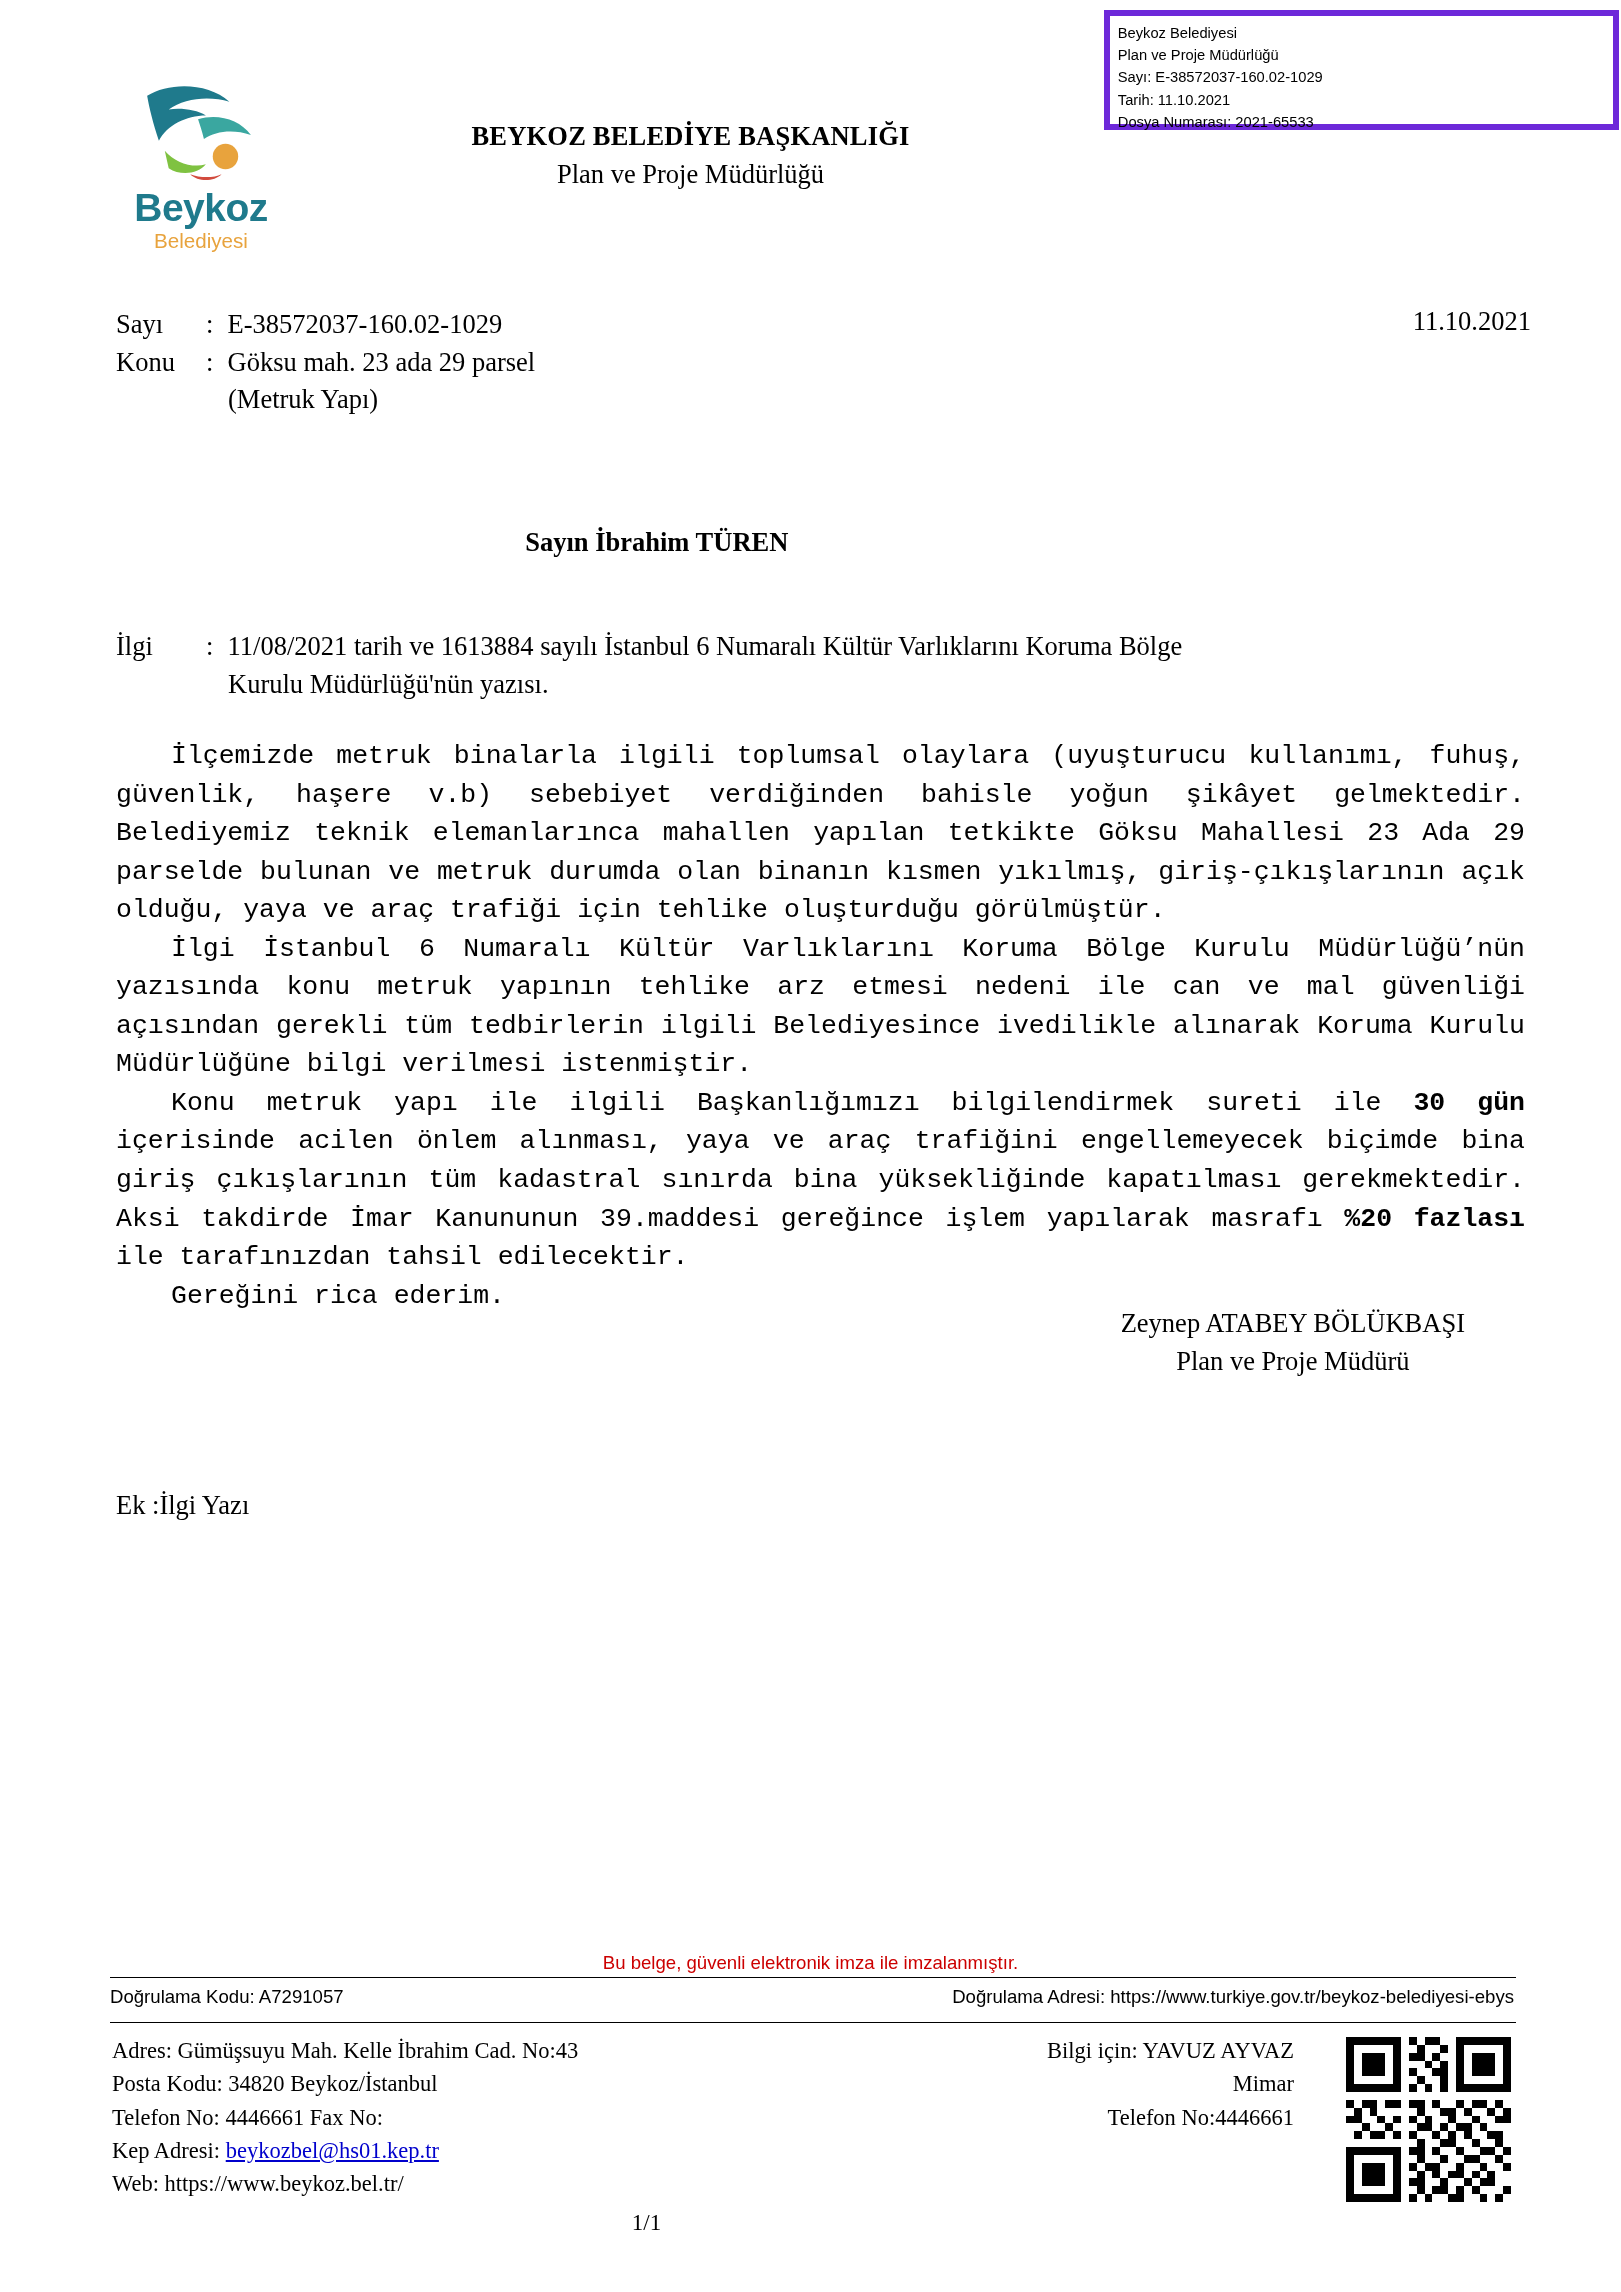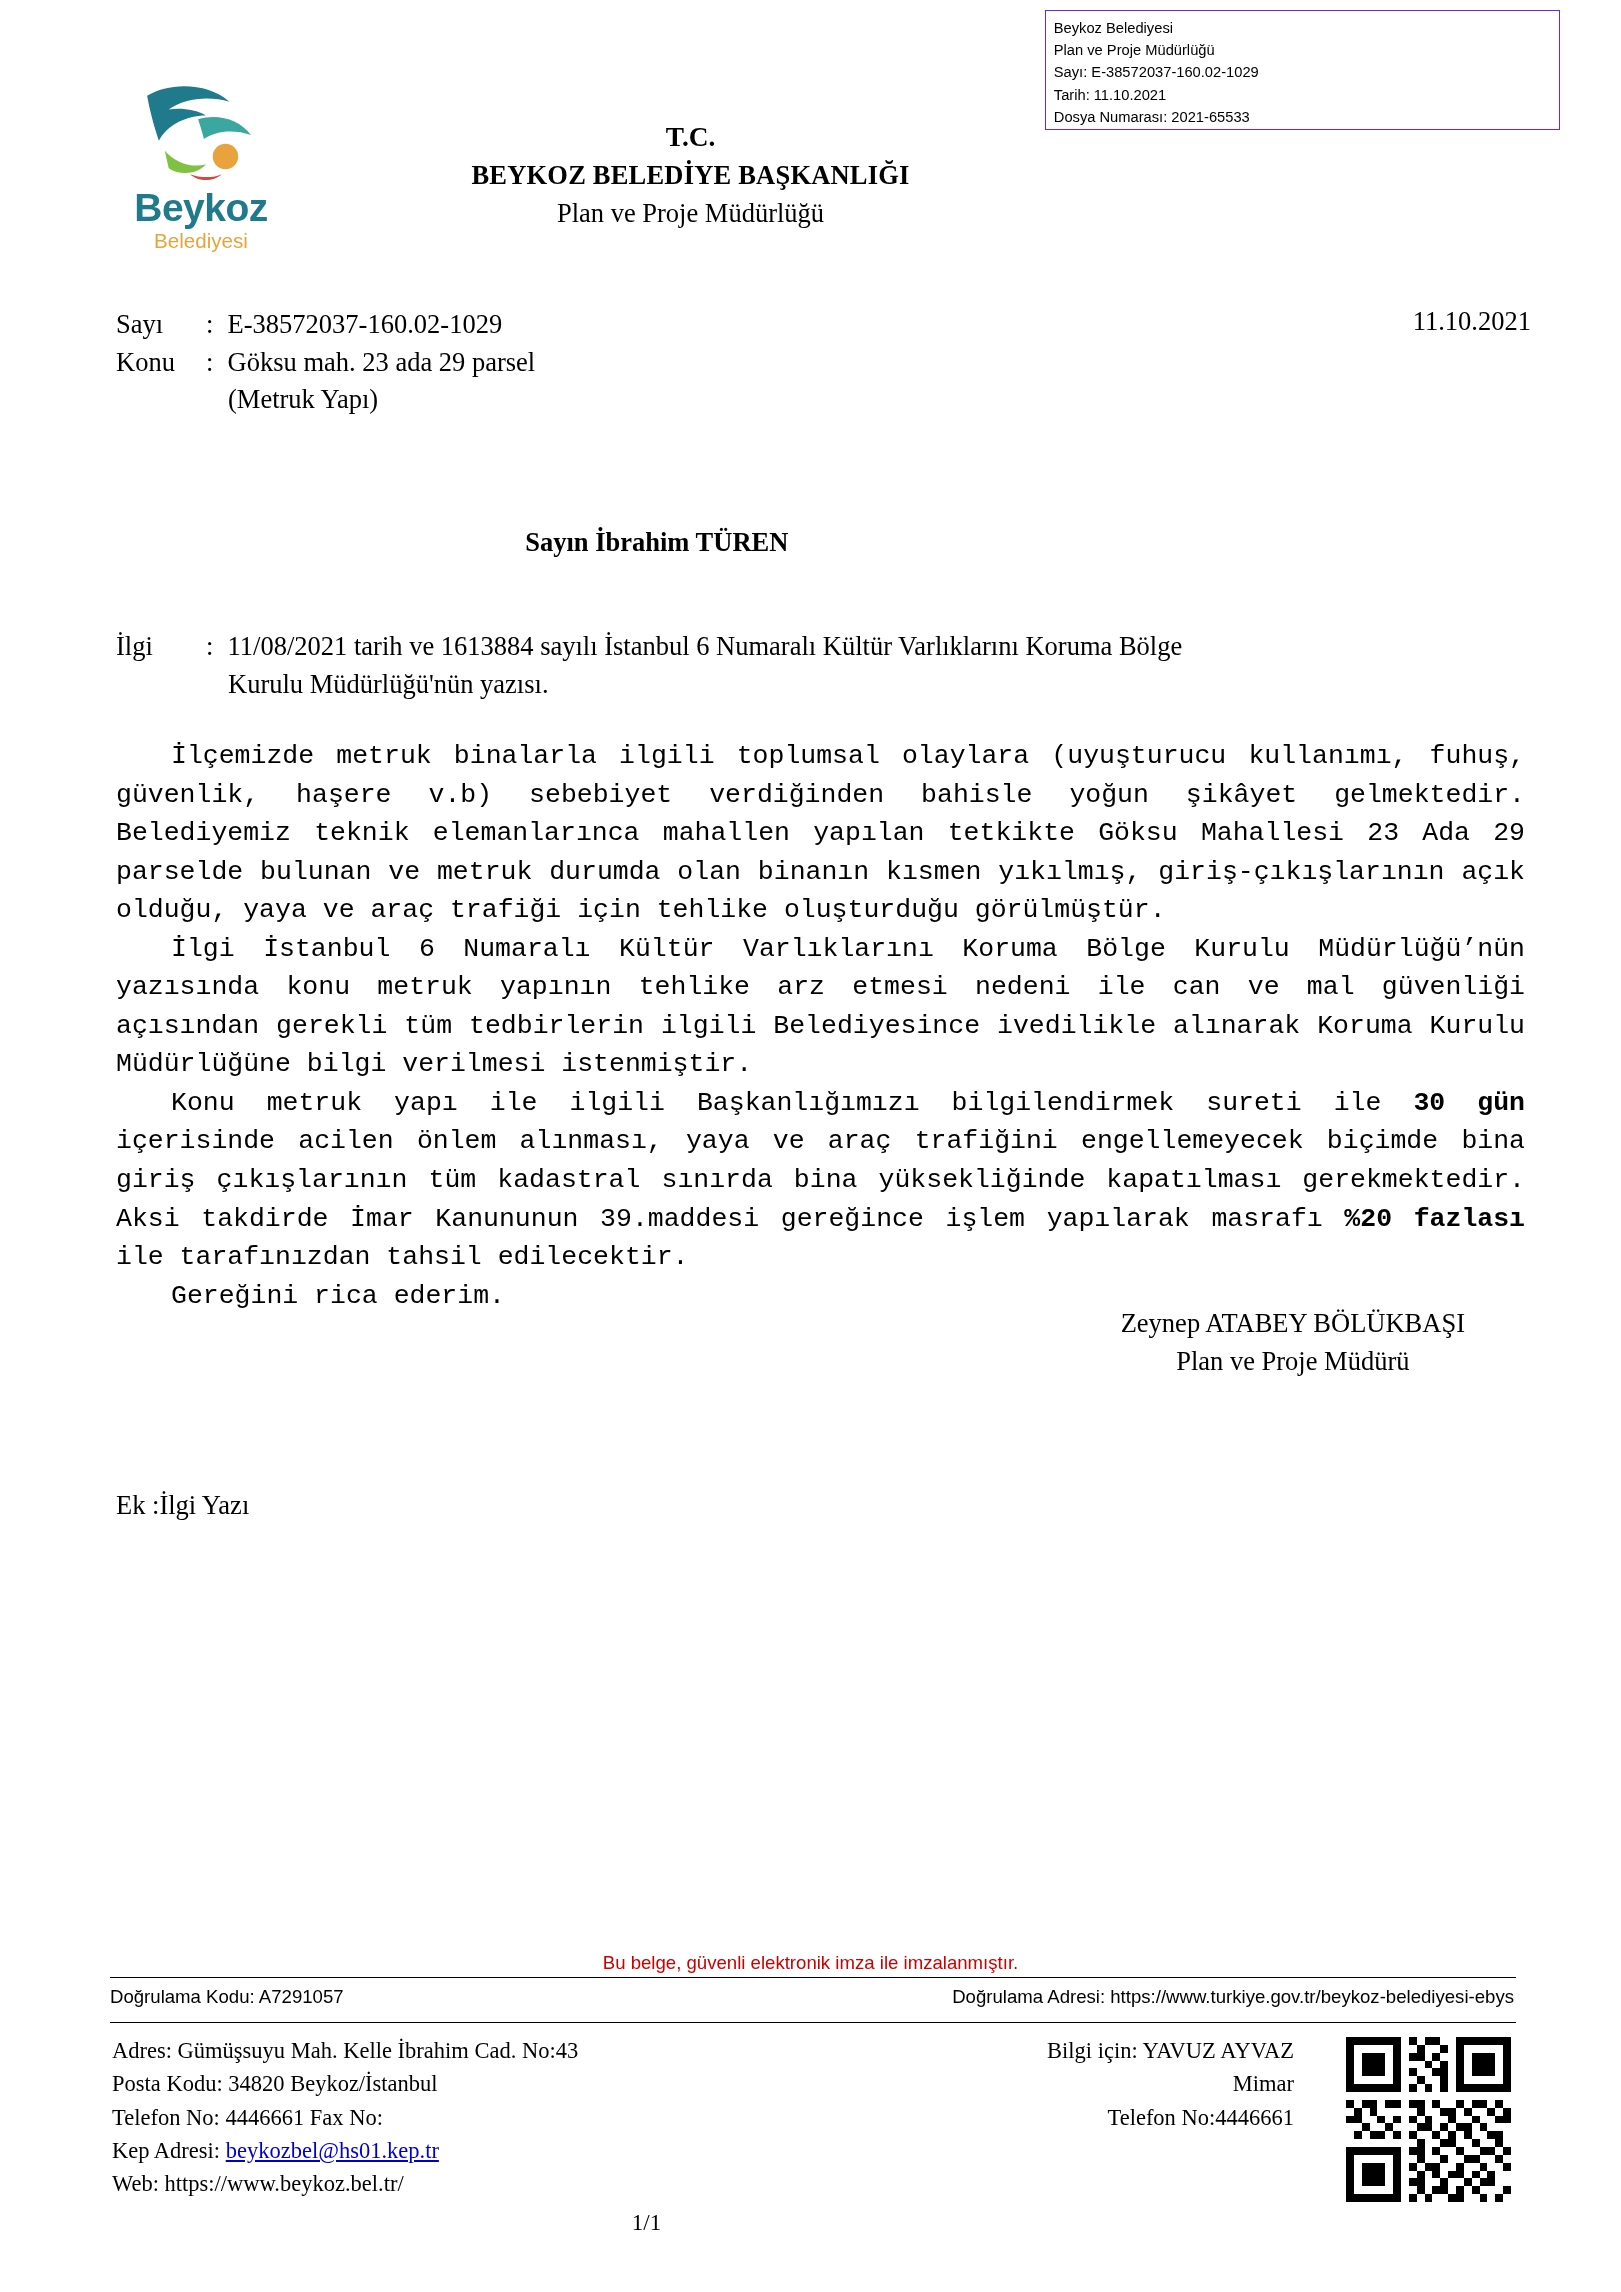--- a/index.html
+++ b/index.html
@@ -17,25 +17,25 @@
     height: 2293px;
     margin: 0 auto;
     background: #ffffff;
     box-sizing: border-box;
     overflow: hidden;
   }
 
   
   .stamp-box {
     position: absolute;
-    left: 1045px;
+    left: 1104px;
     top: 9.8px;
     width: 515px;
     height: 120px;
-    border: 1px solid #6d28d9;
+    border: 6px solid #6d28d9;
     box-sizing: border-box;
     padding: 5.9px 7.8px;
     font-family: "Liberation Sans", sans-serif;
     font-size: 14.7px;
     line-height: 1.52;
     color: #000;
   }
   .stamp-box div { white-space: nowrap; }
 
   
@@ -256,21 +256,20 @@
       <path d="M92 40 C112 34 134 40 146 56 C128 50 110 52 98 60 C96 52 94 46 92 40 Z" fill="#3aa7a0"></path>
       <circle cx="120" cy="78" r="13" fill="#e8a33d"></circle>
       <path d="M58 72 C68 84 86 90 100 86 C92 96 74 98 62 90 Z" fill="#7fc241"></path>
       <path d="M84 96 C94 100 108 100 116 96 C108 104 92 104 84 96 Z" fill="#d24b3e"></path>
     </svg>
     <div class="logo-text-main">Beykoz</div>
     <div class="logo-text-sub">Belediyesi</div>
   </div>
 
   <div class="hdr">
-    <div class="l1">T.C.</div>
     <div class="l2">BEYKOZ BELEDİYE BAŞKANLIĞI</div>
     <div class="l3">Plan ve Proje Müdürlüğü</div>
   </div>
 
   <div class="meta">
     <div class="meta-row">
       <span class="meta-key">Sayı</span>
       <span class="meta-sep">:</span>
       <span>E-38572037-160.02-1029</span>
     </div>

